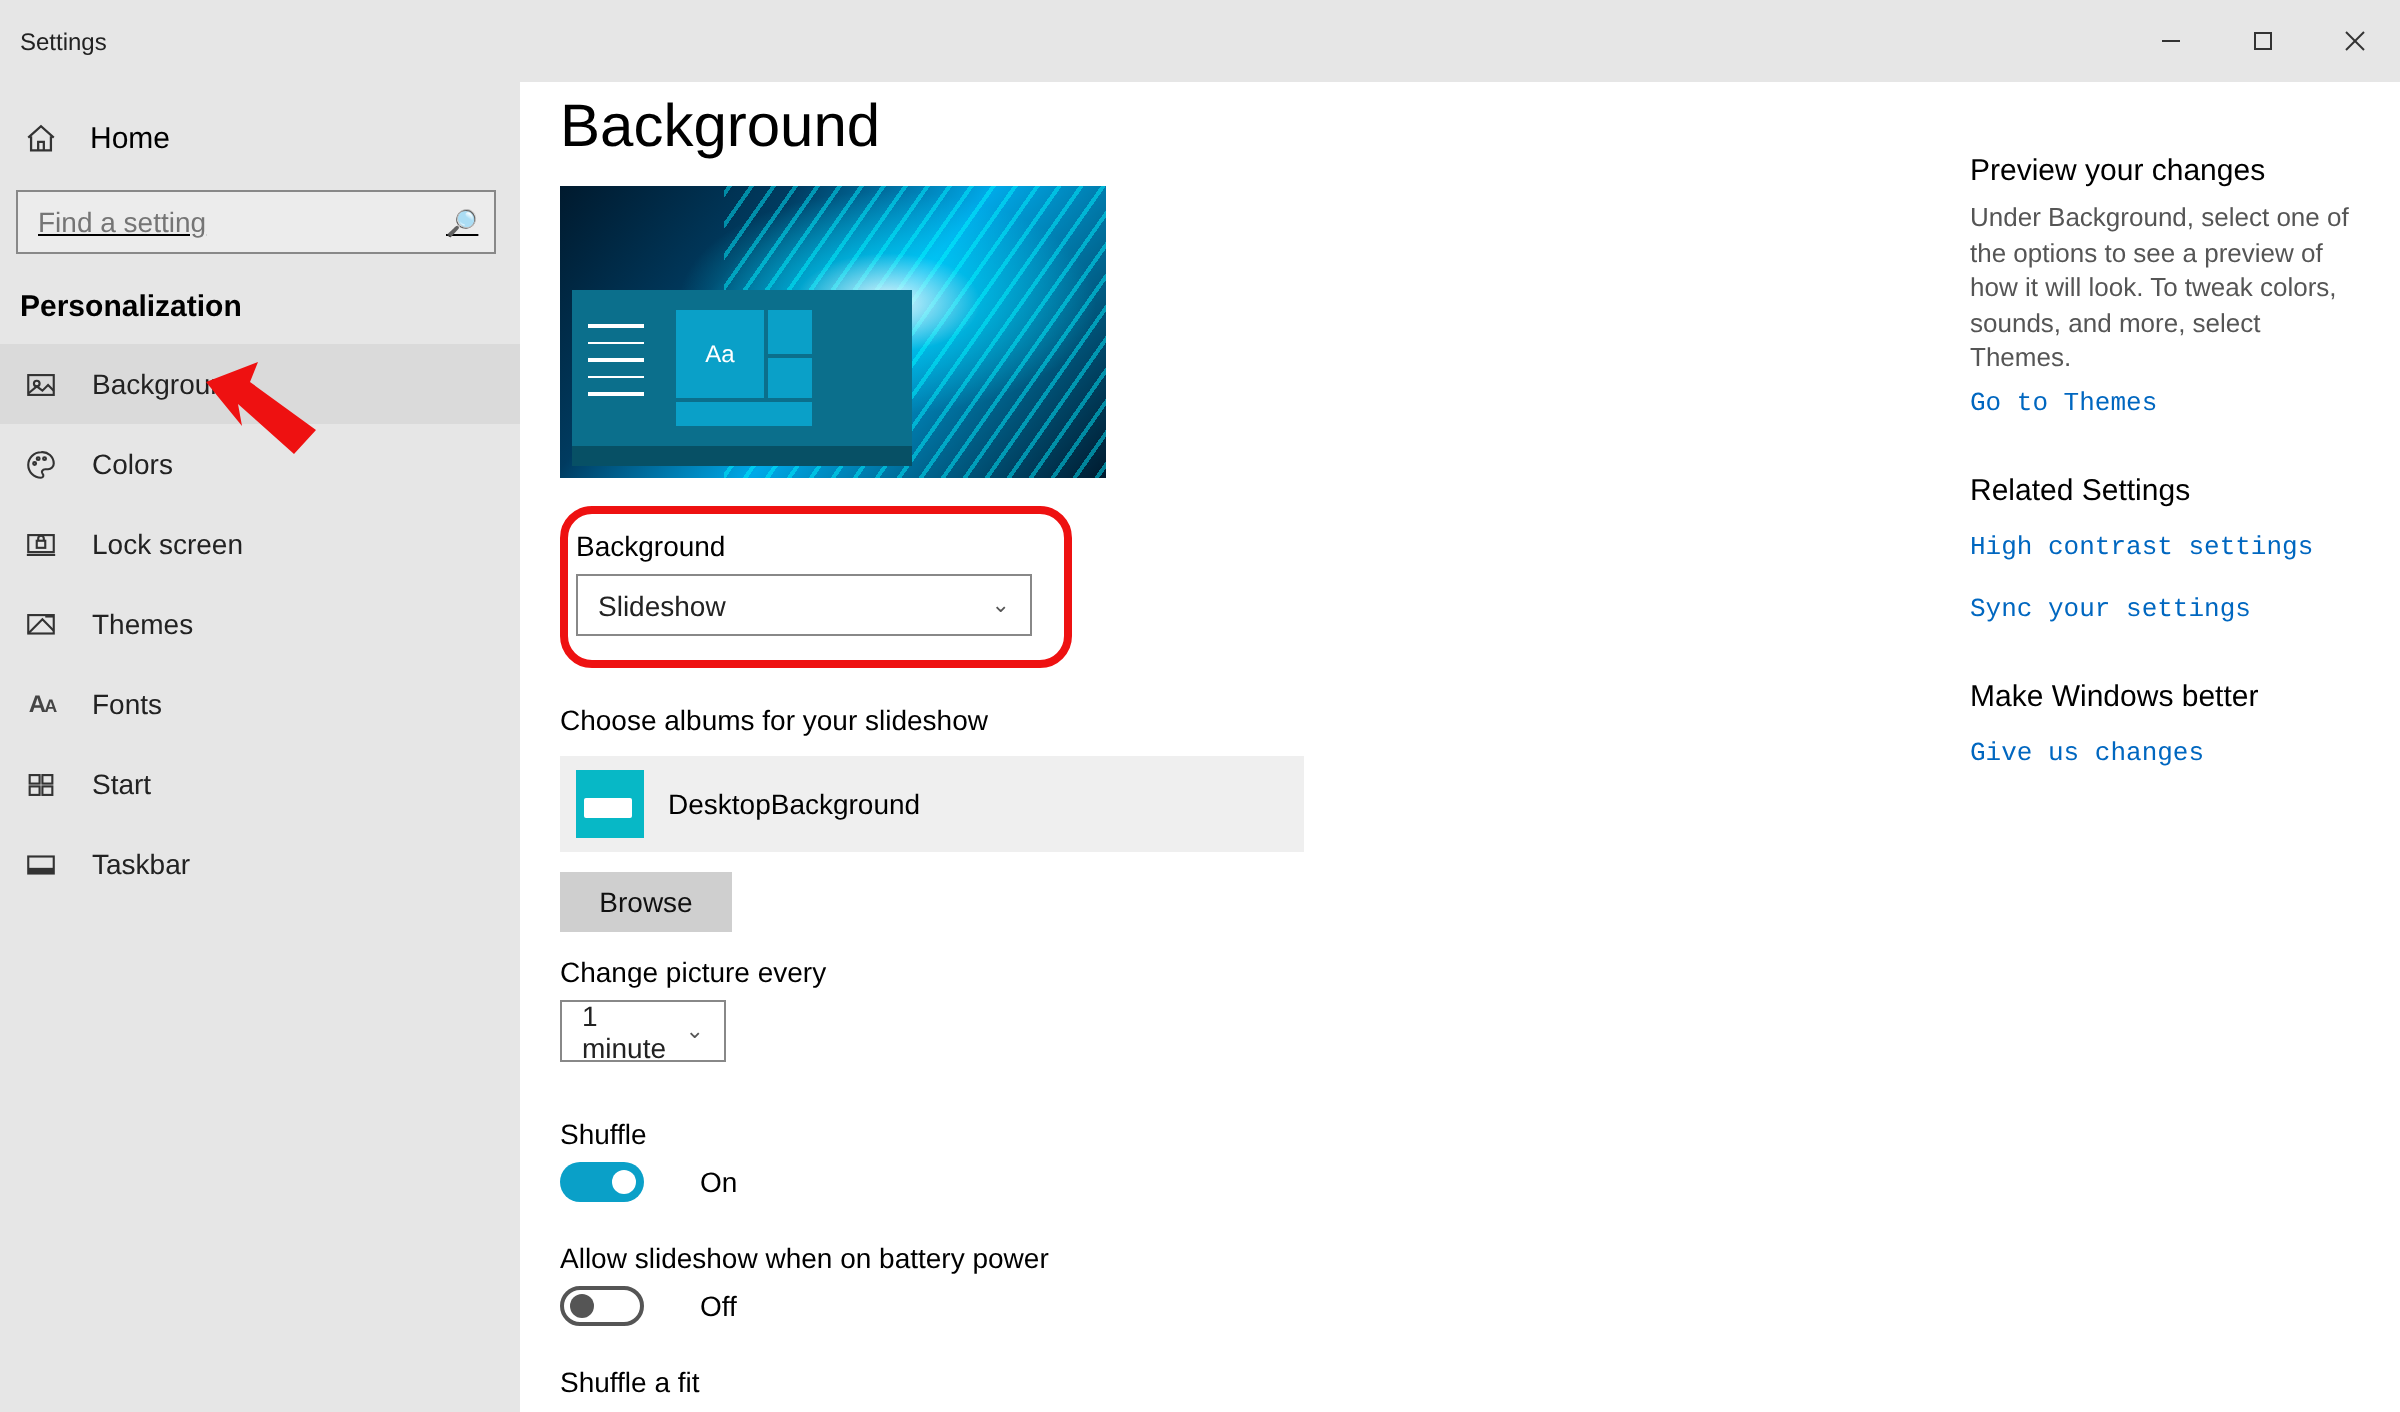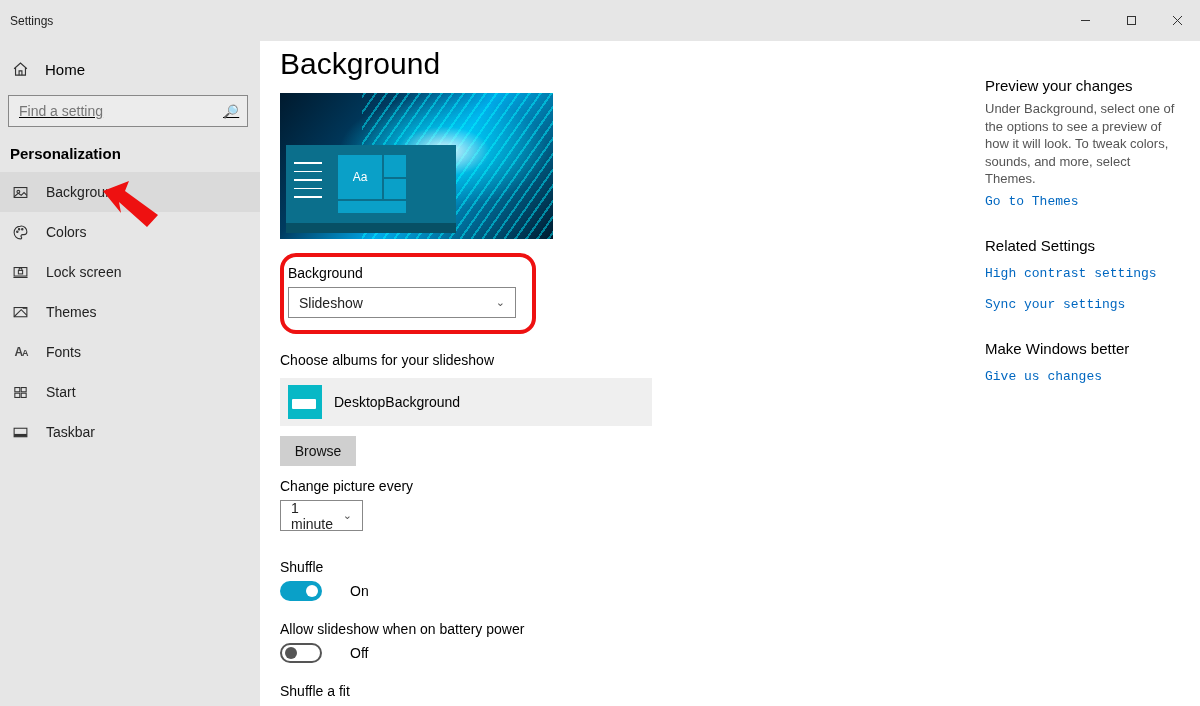--- a/index.html
+++ b/index.html
@@ -89,21 +89,21 @@
     margin-top:10px; width:372px; height:48px; background:#efefef; display:flex; align-items:center; gap:12px; padding-left:8px;
   }
   .album-row .thumb {
     width:34px; height:34px; background:#07b8c6; position:relative;
   }
   .album-row .thumb::after {
     content:""; position:absolute; left:4px; top:14px; width:24px; height:10px; background:#fff; border-radius:1px;
   }
 
   .btn-secondary {
-    margin-top:10px; width:76px; height:30px; background:#cfcfcf; border:none; font-size:14px; color:#111;
+    margin-top:10px; width:86px; height:30px; background:#cfcfcf; border:none; font-size:14px; color:#111;
   }
 
   .toggle { margin-top:6px; display:flex; align-items:center; gap:28px; }
   .switch { width:42px; height:20px; border-radius:10px; position:relative; }
   .switch.on  { background:#0aa0c8; }
   .switch.off { background:#fff; border:2px solid #555; }
   .switch .knob { position:absolute; width:12px; height:12px; border-radius:50%; top:50%; transform:translateY(-50%); }
   .switch.on  .knob { background:#fff; right:4px; }
   .switch.off .knob { background:#555; left:3px; }
 

